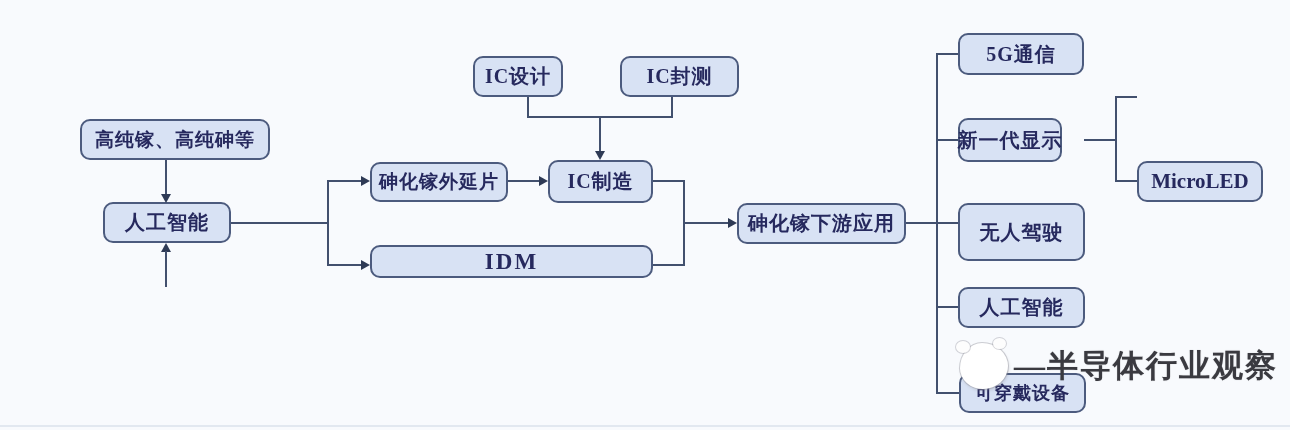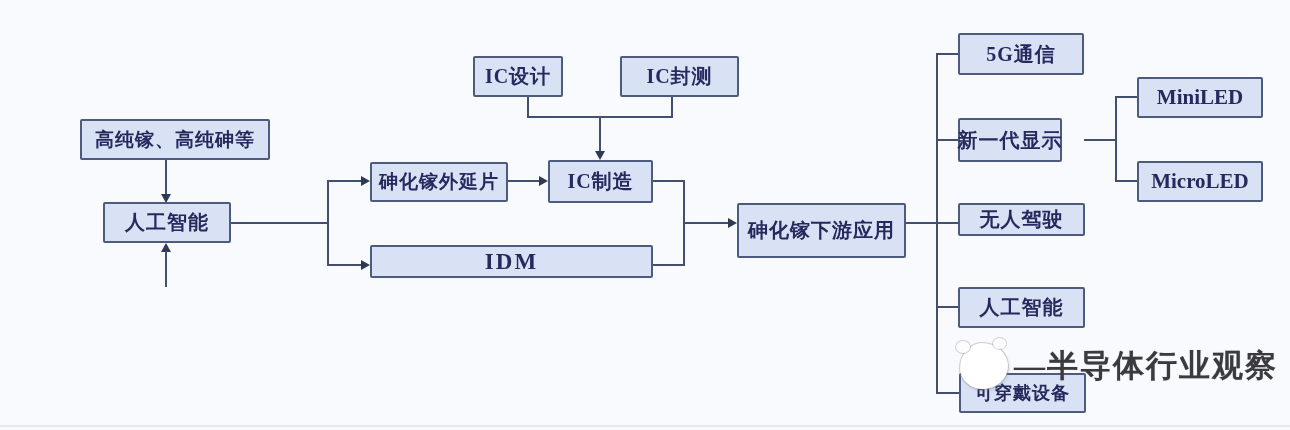--- a/index.html
+++ b/index.html
@@ -9,42 +9,42 @@
     background:#f8fafd;
     overflow:hidden;
     font-family:"Liberation Serif","DejaVu Serif",serif;
   }
   
   .node{
     position:absolute;
     box-sizing:border-box;
     background:#d8e2f4;
     border:2px solid #4c5b7e;
-    border-radius:2px;
+    border-radius:10px;
     display:flex;align-items:center;justify-content:center;
     color:#26295e;
     font-weight:bold;
     font-size:20px;
     letter-spacing:1px;
     white-space:nowrap;
   }
   #n-gallium   {left:80px;  top:119px; width:190px; height:41px; font-size:19px;}
   #n-substrate {left:103px; top:202px; width:128px; height:41px;}
   #n-crystal   {left:20px;  top:287px; width:291px; height:41px; font-size:19px;}
   #n-epitaxial {left:370px; top:162px; width:138px; height:40px; font-size:19px;}
   #n-icdesign  {left:473px; top:56px;  width:90px; height:41px;}
   #n-icpackage {left:620px; top:56px;  width:119px; height:41px;text-align:right;}
   #n-icmfg     {left:548px; top:160px; width:105px; height:43px;}
   #n-idm       {left:370px; top:245px; width:283px; height:33px; font-size:23px; letter-spacing:2px;}
-  #n-downstream{left:737px; top:203px; width:169px; height:55px;}
+  #n-downstream{left:737px; top:203px; width:169px; height:41px;}
   #n-5g        {left:958px; top:33px;  width:126px; height:42px;}
   #n-display   {left:958px; top:118px; width:104px; height:44px;}
   #n-miniled   {left:1137px;top:77px;  width:126px; height:41px; font-size:21px; letter-spacing:0;}
   #n-microled  {left:1137px;top:161px; width:126px; height:41px; font-size:21px; letter-spacing:0;}
-  #n-driving   {left:958px; top:203px; width:127px; height:33px;}
+  #n-driving   {left:958px; top:203px; width:127px; height:58px;}
   #n-ai        {left:958px; top:287px; width:127px; height:41px;}
   #n-wearable  {left:959px; top:373px; width:127px; height:40px; font-size:18px;}
   
   .hl,.vl{position:absolute;background:#42506e;}
   .hl{height:2px;}
   .vl{width:2px;}
   
   .ar{position:absolute;width:0;height:0;}
   .ar.right{border-top:5px solid transparent;border-bottom:5px solid transparent;border-left:9px solid #2e3a55;}
   .ar.down {border-left:5px solid transparent;border-right:5px solid transparent;border-top:9px solid #2e3a55;}
@@ -88,21 +88,20 @@
   <div class="node" id="n-gallium">高纯镓、高纯砷等</div>
   <div class="node" id="n-substrate">人工智能</div>
   <div class="node" id="n-epitaxial">砷化镓外延片</div>
   <div class="node" id="n-icdesign">IC设计</div>
   <div class="node" id="n-icpackage">IC封测</div>
   <div class="node" id="n-icmfg">IC制造</div>
   <div class="node" id="n-idm">IDM</div>
   <div class="node" id="n-downstream">砷化镓下游应用</div>
   <div class="node" id="n-5g">5G通信</div>
   <div class="node" id="n-display">新一代显示</div>
-  <div class="node" id="n-miniled">MiniLED</div>
   <div class="node" id="n-microled">MicroLED</div>
   <div class="node" id="n-driving">无人驾驶</div>
   <div class="node" id="n-ai">人工智能</div>
   <div class="node" id="n-wearable">可穿戴设备</div>
 
   <div class="vl" style="left:165px;top:160px;height:35px;"></div>
   <div class="ar down" style="left:161px;top:194px;"></div>
   <div class="ar up" style="left:161px;top:243px;"></div>
   <div class="vl" style="left:165px;top:251px;height:36px;"></div>
   <div class="hl" style="left:231px;top:222px;width:97px;"></div>

